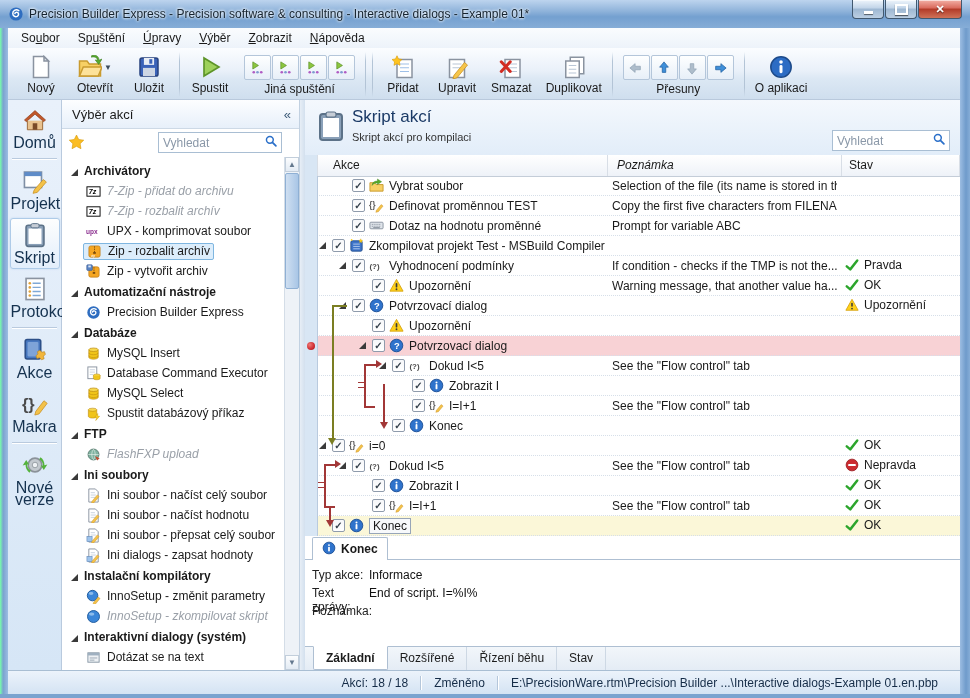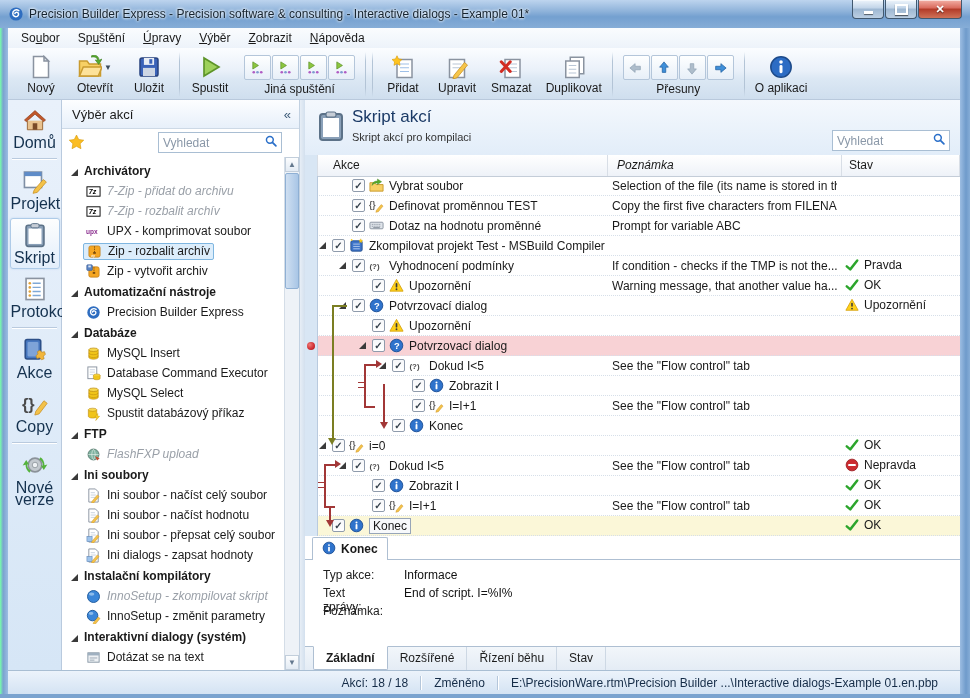--- a/index.html
+++ b/index.html
@@ -109,21 +109,21 @@
   .rd{background:#a23737;}
   .head-down-ol{width:0;height:0;border-left:4px solid transparent;border-right:4px solid transparent;border-top:7px solid #7b7e22;}
   .head-down-rd{width:0;height:0;border-left:4px solid transparent;border-right:4px solid transparent;border-top:7px solid #a23737;}
   .head-right-rd{width:0;height:0;border-top:4px solid transparent;border-bottom:4px solid transparent;border-left:6px solid #a23737;}
   .grip-rd{width:7px;height:4px;border-top:1px solid #a23737;border-bottom:1px solid #a23737;}
   
   .m-detail{position:absolute;left:0;top:436px;width:655px;height:110px;background:#fff;}
   .d-strip{position:absolute;left:0;top:0;width:655px;height:23px;border-bottom:1px solid #aebfd2;}
   .d-tab{position:absolute;left:7px;top:1px;height:23px;background:#fff;border:1px solid #aebfd2;border-bottom:none;
     border-radius:2px 2px 0 0;display:flex;align-items:center;padding:0 9px;gap:5px;font-weight:bold;box-sizing:border-box;z-index:2;}
-  .d-field{position:absolute;left:18px;display:flex;gap:24px;}
+  .d-field{position:absolute;left:7px;display:flex;}
   .d-field .fl{width:57px;color:#222;}
   .d-field .fv{color:#111;}
   .m-tabs{position:absolute;left:0;top:546px;width:655px;height:24px;
     background:linear-gradient(#f2f6fa,#e4ecf5);border-top:1px solid #aebfd2;display:flex;align-items:stretch;padding-left:8px;box-sizing:border-box;}
   .btab{padding:4px 12px 0;border-right:1px solid #cdd8e4;color:#1c1c1c;}
   .btab.active{background:#fff;border:1px solid #aebfd2;border-top:1px solid #fff;margin-top:-1px;
     border-radius:0 0 2px 2px;font-weight:bold;}
   
   .statusbar{position:absolute;left:8px;top:670px;width:952px;height:24px;box-sizing:border-box;
     background:linear-gradient(#ecf3fb,#d4e3f3);border-top:1px solid #a9bed3;
@@ -391,21 +391,21 @@
               <rect x="2" y="1.5" width="9.5" height="12" rx="1.2" fill="#4878c0" stroke="#2c4f88"></rect>
               <rect x="3.4" y="3" width="6.7" height="9" rx=".7" fill="#7ea3d8"></rect>
               <path d="M9.5 9l1.5-.8 1.2 1.2 1.6-.4.6 1.6-1.2 1.2.4 1.6-1.6.6-1.2-1.2-1.6.4-.6-1.6 1.2-1.2z" fill="#f2b63c" stroke="#b8831f" stroke-width=".4"></path>
             </svg>
           </span><span class="nlbl">Akce</span></div>
         <div class="nav-item"><span class="ic" style="width:26px;height:26px">
             <svg width="26" height="26" viewBox="0 0 16 16">
               <text x="0" y="11.5" font-size="10" font-weight="bold" fill="#4a4a4a">{}</text>
               <path d="M8.5 12.5L13.5 6l2 1.6-5 6.5-2.6.7z" fill="#f3c24a" stroke="#c78d1e" stroke-width=".45"></path>
             </svg>
-          </span><span class="nlbl">Copy</span></div>
+          </span><span class="nlbl">Makra</span></div>
         <div class="nav-sep"></div>
         <div class="nav-item"><span class="ic" style="width:26px;height:26px">
             <svg width="26" height="26" viewBox="0 0 16 16">
               <circle cx="8" cy="8" r="4.2" fill="#c3c9cf" stroke="#8b9299"></circle>
               <circle cx="8" cy="8" r="1.7" fill="#eef1f4" stroke="#8b9299" stroke-width=".5"></circle>
               <path d="M11.4 3.2a6 6 0 012.4 4.9l1.8-.4-2.2 3.4-1.9-3 1.4.3a4.5 4.5 0 00-2.3-4z" fill="#54b33c"></path>
               <path d="M4.6 12.8a6 6 0 01-2.4-4.9l-1.8.4 2.2-3.4 1.9 3-1.4-.3a4.5 4.5 0 002.3 4z" fill="#54b33c"></path>
             </svg>
           </span><span class="nlbl">Nové verze</span></div>
       </div>
@@ -602,38 +602,38 @@
                 <rect x="1" y="9" width="5.5" height="5.5" fill="#9fc4ec" stroke="#5b82b4" stroke-width=".6"></rect>
                 <path d="M6.5 14l5.5-6.6 2 1.6-5.5 6.6-2.7.8z" fill="#f3c24a" stroke="#c78d1e" stroke-width=".45"></path>
               </svg>
             </span>
             <span class="tlbl">Ini dialogs - zapsat hodnoty</span>
           </div>
           <div class="tcat">
             <span class="texp-open texp"></span>
             <span>Instalační kompilátory</span>
           </div>
-          <div class="titem disabled">
-            <span class="ic" style="width:15px;height:15px">
-              <svg width="15" height="15" viewBox="0 0 16 16">
-                <circle cx="8" cy="8" r="6.4" fill="#3b86d8" stroke="#1e5a9c"></circle>
-                <ellipse cx="6" cy="5.4" rx="2.9" ry="1.8" fill="#9cc6ef" opacity=".85"></ellipse>
-              </svg>
-            </span>
-            <span class="tlbl">InnoSetup - zkompilovat skript</span>
-          </div>
           <div class="titem">
             <span class="ic" style="width:15px;height:15px">
               <svg width="15" height="15" viewBox="0 0 16 16">
                 <circle cx="7" cy="7" r="5.6" fill="#3b86d8" stroke="#1e5a9c"></circle>
                 <ellipse cx="5.4" cy="4.8" rx="2.5" ry="1.5" fill="#9cc6ef" opacity=".85"></ellipse>
                 <path d="M8 14.5l5-6 2 1.6-5 6-2.7.7z" fill="#f3c24a" stroke="#c78d1e" stroke-width=".45"></path>
               </svg>
             </span>
             <span class="tlbl">InnoSetup - změnit parametry</span>
+          </div>
+          <div class="titem disabled">
+            <span class="ic" style="width:15px;height:15px">
+              <svg width="15" height="15" viewBox="0 0 16 16">
+                <circle cx="8" cy="8" r="6.4" fill="#3b86d8" stroke="#1e5a9c"></circle>
+                <ellipse cx="6" cy="5.4" rx="2.9" ry="1.8" fill="#9cc6ef" opacity=".85"></ellipse>
+              </svg>
+            </span>
+            <span class="tlbl">InnoSetup - zkompilovat skript</span>
           </div>
           <div class="tcat">
             <span class="texp-open texp"></span>
             <span>Interaktivní dialogy (systém)</span>
           </div>
           <div class="titem">
             <span class="ic" style="width:15px;height:15px">
               <svg width="15" height="15" viewBox="0 0 16 16">
                 <rect x="2" y="3" width="12" height="10" fill="#eef1f4" stroke="#8796a5"></rect>
                 <rect x="2" y="3" width="12" height="2.8" fill="#9fb0c0"></rect>

